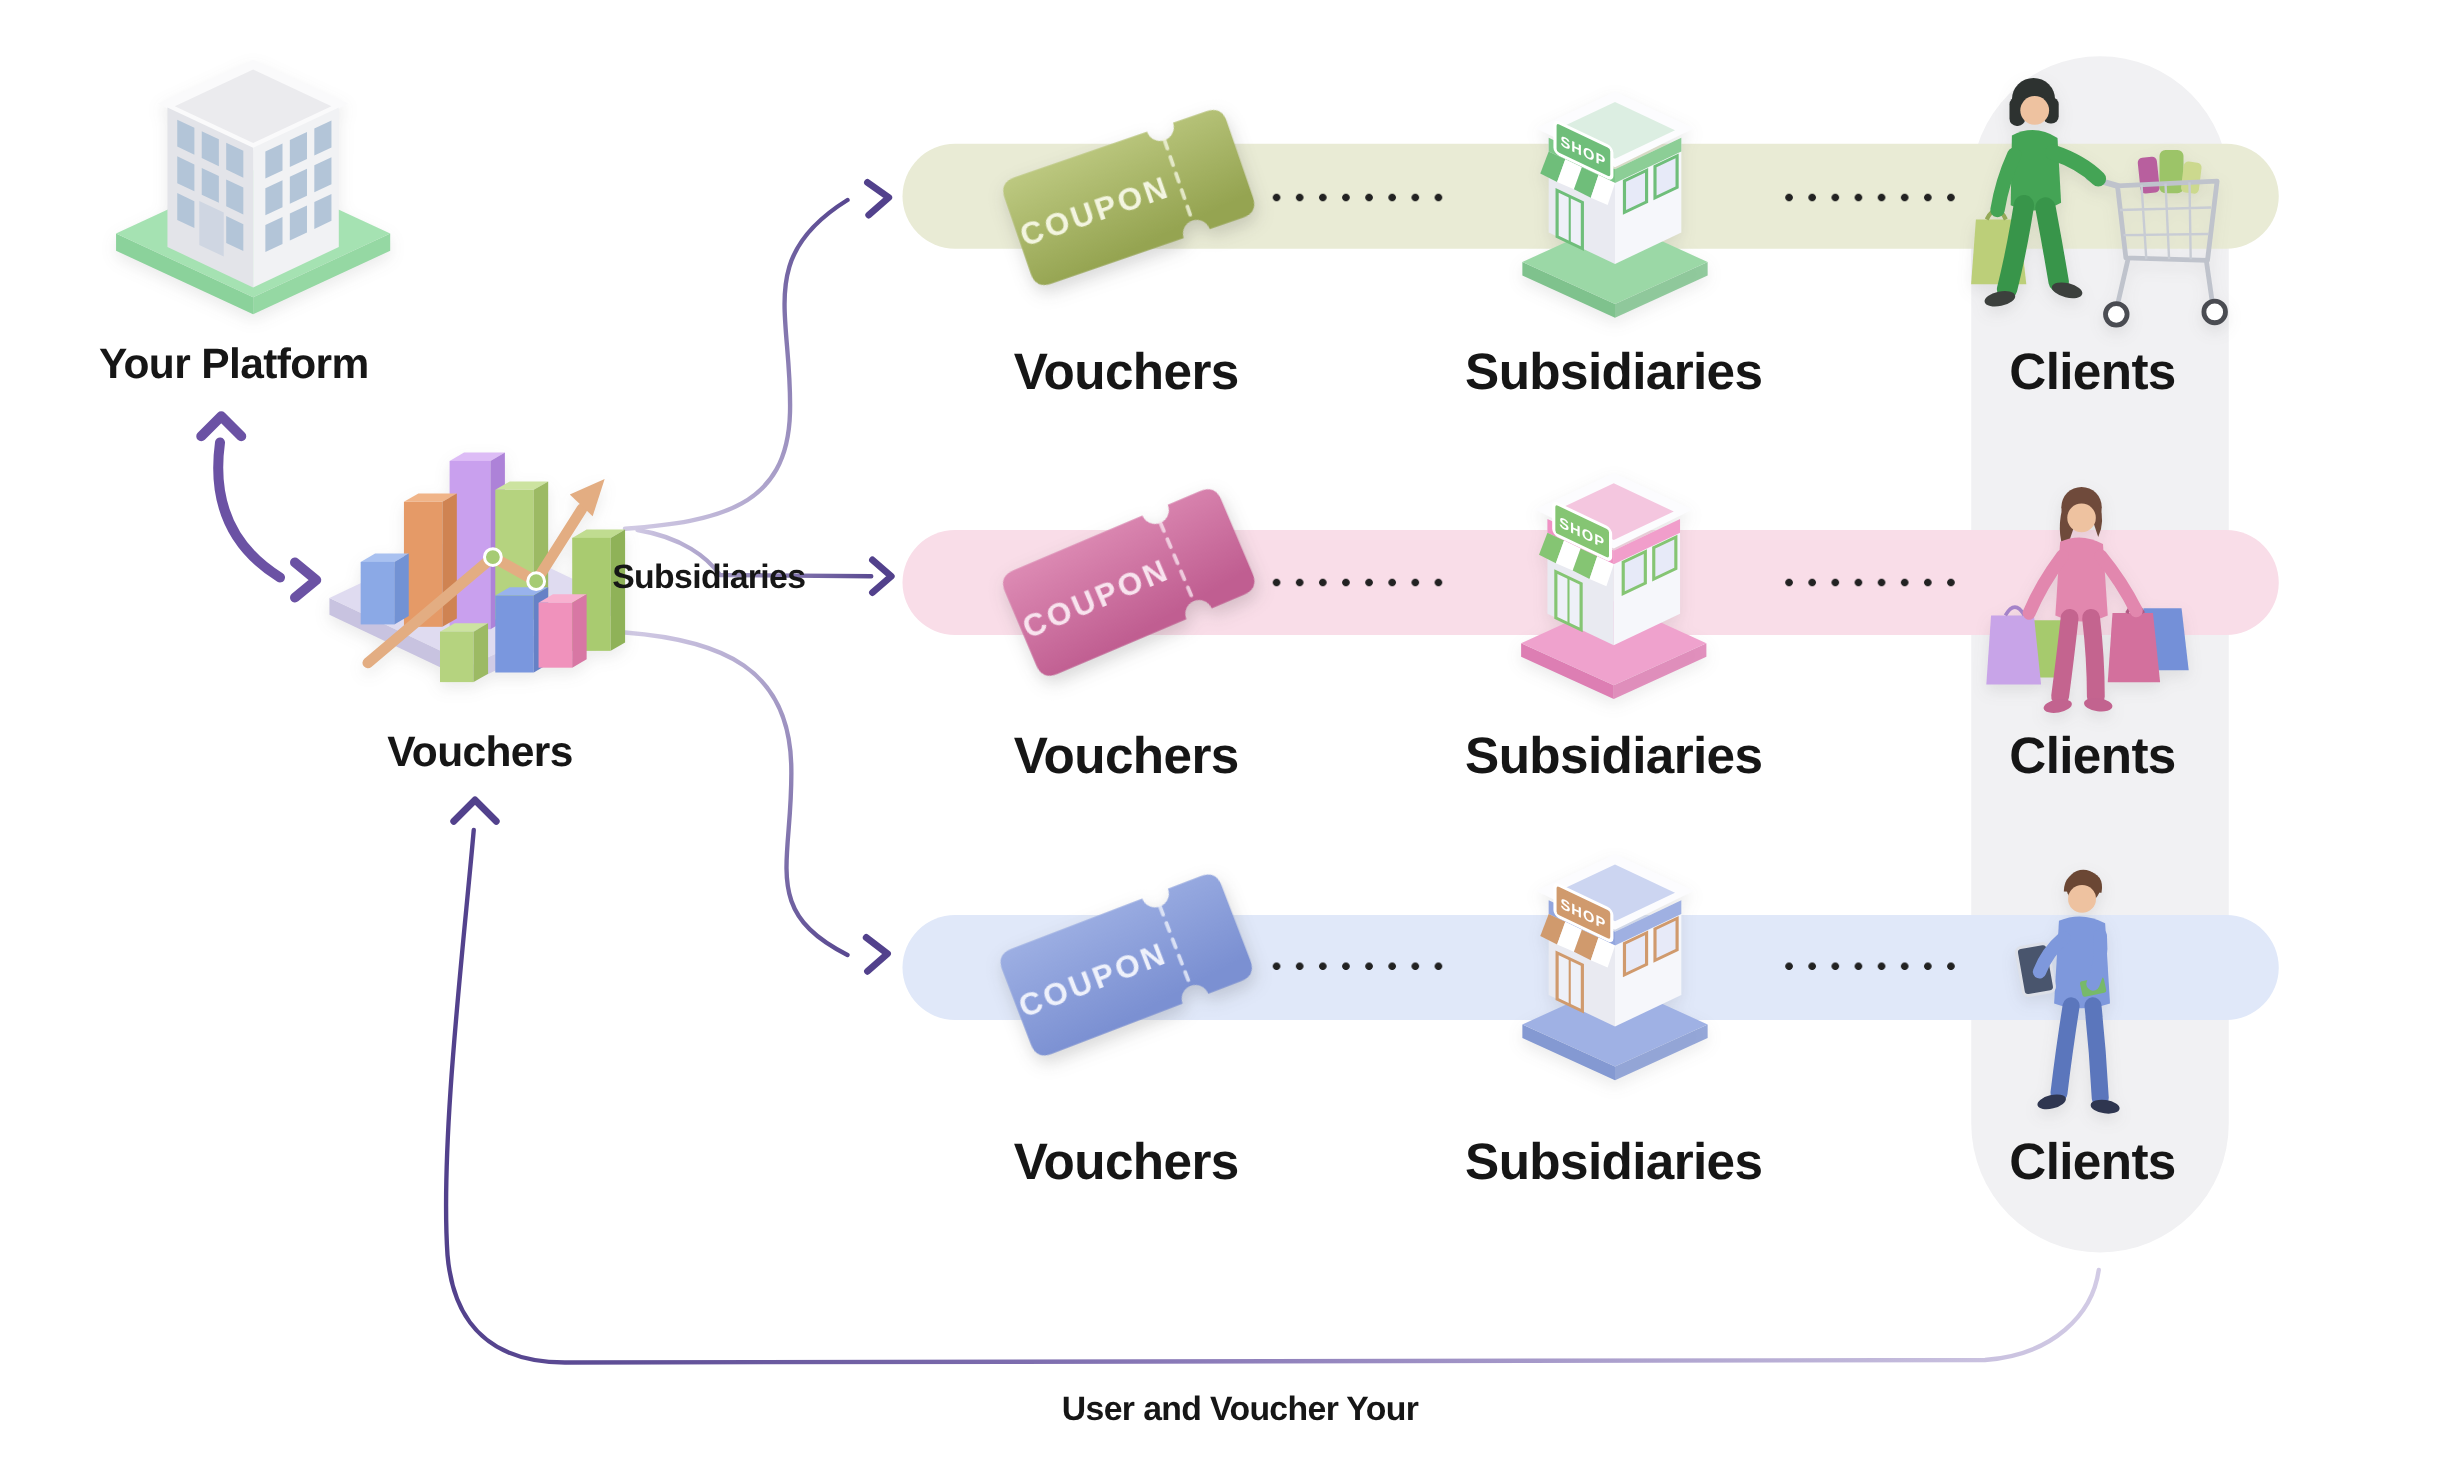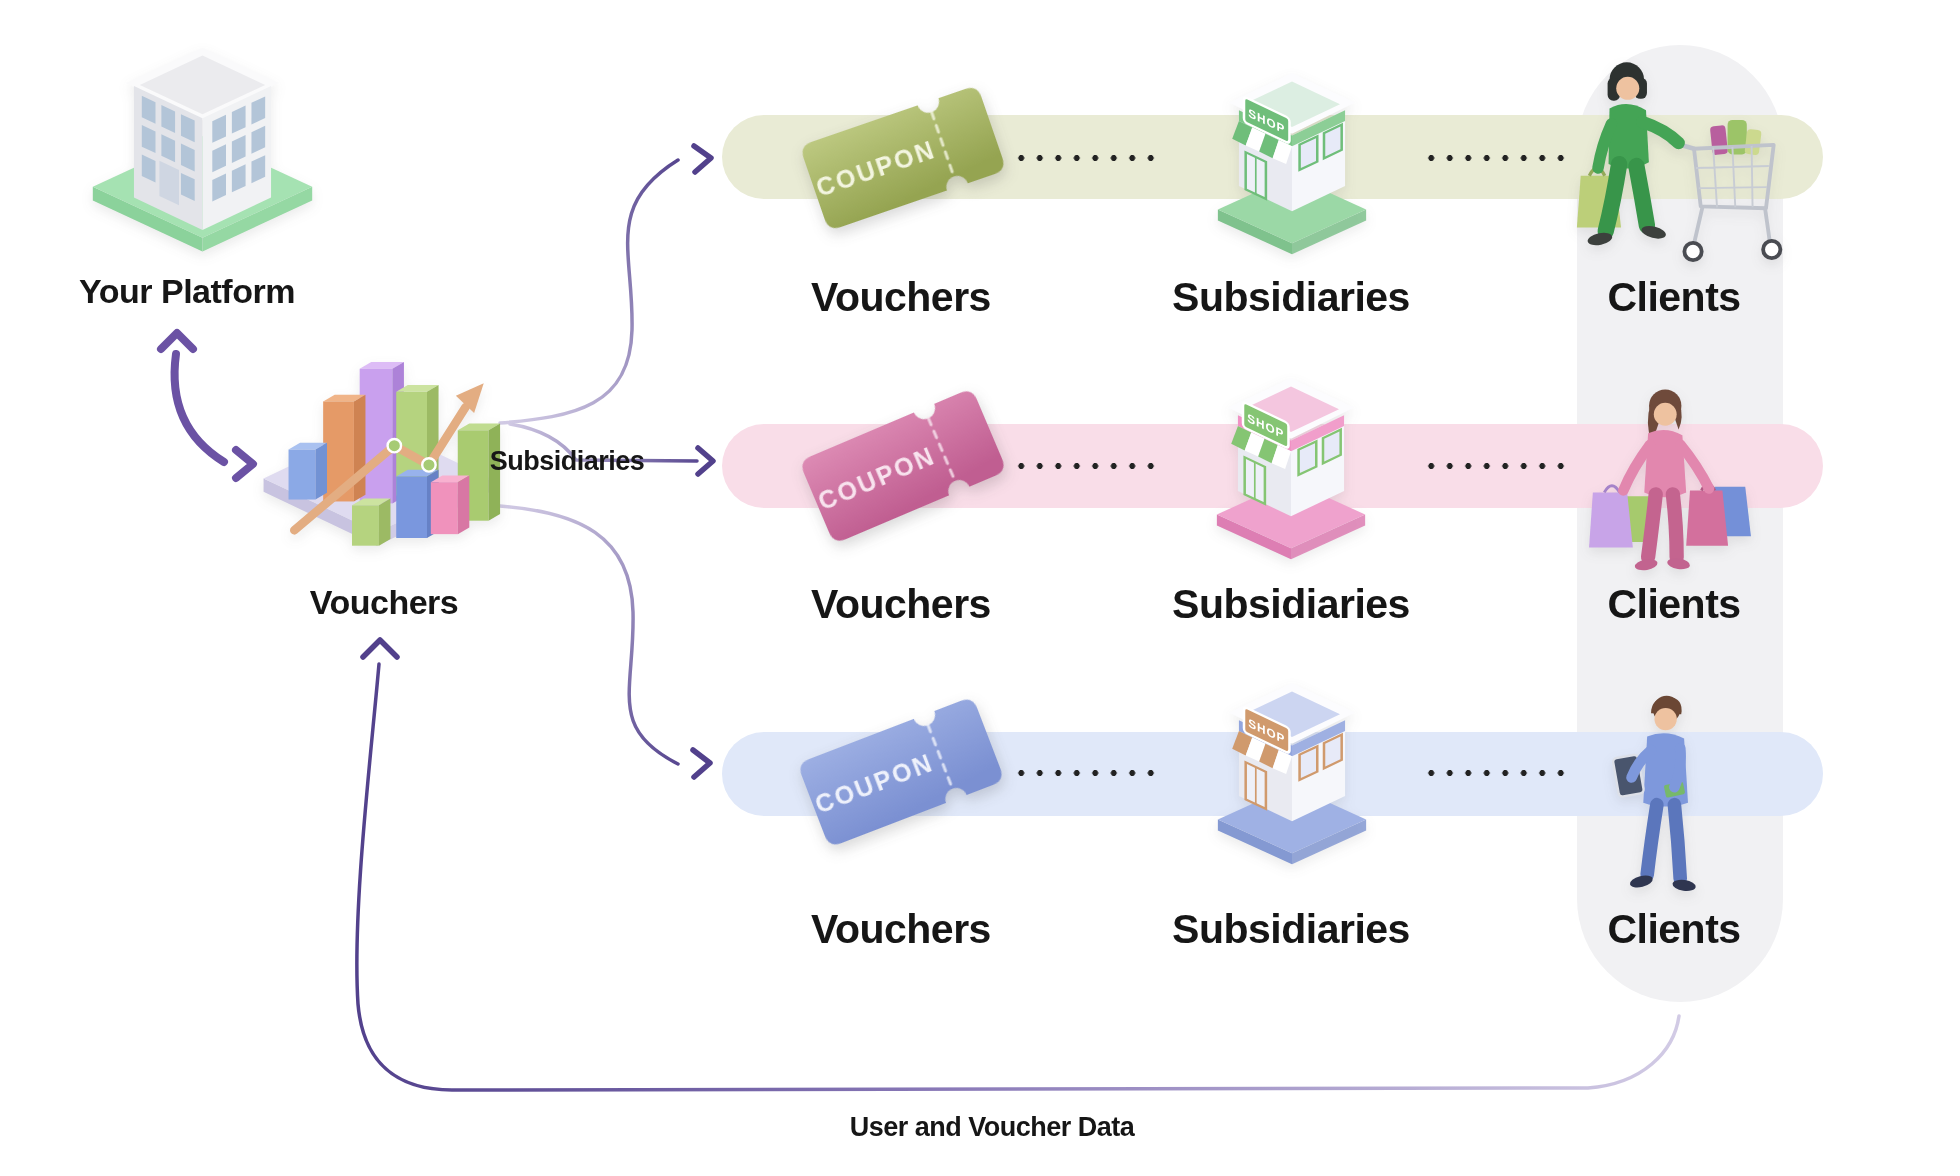--- a/index.html
+++ b/index.html
@@ -173,21 +173,21 @@
     <path d="M 44,252 L 148,164 L 184,184 L 222,124" stroke="#e3ad82" stroke-width="9" fill="none" stroke-linecap="round" stroke-linejoin="round"></path>
     <polygon points="212,112 241,99 231,130" fill="#e3ad82"></polygon>
     <circle cx="148" cy="164" r="7" fill="#a6cb74" stroke="#ffffff" stroke-width="2.5"></circle>
     <circle cx="184" cy="184" r="7" fill="#a6cb74" stroke="#ffffff" stroke-width="2.5"></circle>
   </g>
 </svg>
 <div class="lbl lbl-xl lblz" style="left:384px;top:583px">Vouchers</div>
 
 <div class="lbl lbl-md lblz" style="left:567px;top:446px">Subsidiaries</div>
 
-<div class="lbl lbl-md lblz" style="left:992px;top:1112px">User and Voucher Data</div>
+<div class="lbl lbl-md lblz" style="left:992px;top:1112px">User and Voucher Your</div>
 
 <div style="--pill: #e9ebd5; --coupA: #bdc981; --coupB: #95a451; --coupText: #f3f5e0; --accent: #7dc888; --trim: #6fbe7a; --roof: #dceee2; --baseTop: #9bd8a6; --baseSide: #7fc28d; --outfit: #44a455; --outfitDark: #38954a; --hair: #2d3230; --skin: #eec2a0; --bag1: #bccf79;">
   <div class="pill" style="top:115px"></div>
   <svg class="icon coupon" style="left:808px;top:112px;transform:rotate(-19deg)" width="190" height="92" viewBox="0 0 190 92">
     <defs>
         <linearGradient id="cg0" x1="0" y1="0" x2="0.25" y2="1">
       <stop offset="0" style="stop-color:var(--coupA)"></stop>
           <stop offset="1" style="stop-color:var(--coupB)"></stop>
     </linearGradient>
       </defs>

